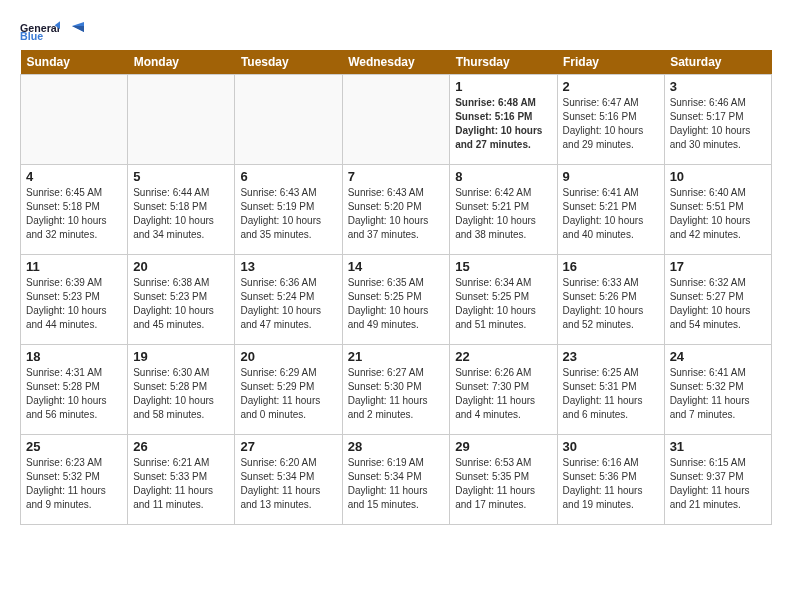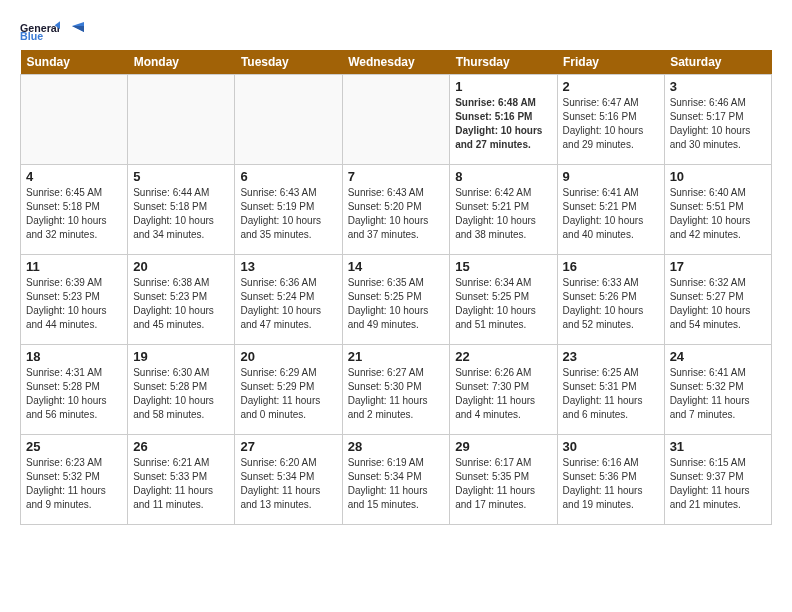--- a/index.html
+++ b/index.html
@@ -316,21 +316,21 @@
         </td>
         <td>
           <div class="day-number">28</div>
           <div class="day-info" style="white-space: pre-line;">Sunrise: 6:19 AM
 Sunset: 5:34 PM
 Daylight: 11 hours
 and 15 minutes.</div>
         </td>
         <td>
           <div class="day-number">29</div>
-          <div class="day-info" style="white-space: pre-line;">Sunrise: 6:17 AM
+          <div class="day-info" style="white-space: pre-line;">Sunrise: 6:53 AM
 Sunset: 5:35 PM
 Daylight: 11 hours
 and 17 minutes.</div>
         </td>
         <td>
           <div class="day-number">30</div>
           <div class="day-info" style="white-space: pre-line;">Sunrise: 6:16 AM
 Sunset: 5:36 PM
 Daylight: 11 hours
 and 19 minutes.</div>

